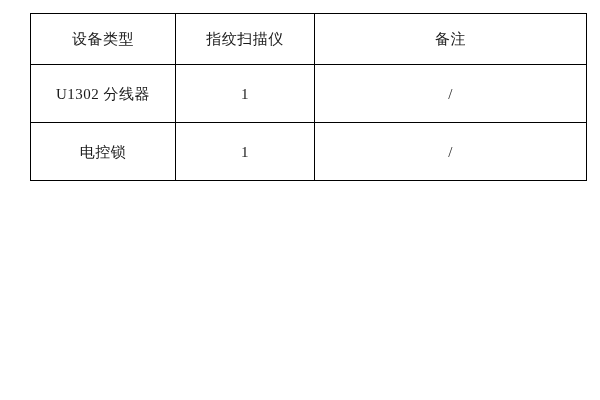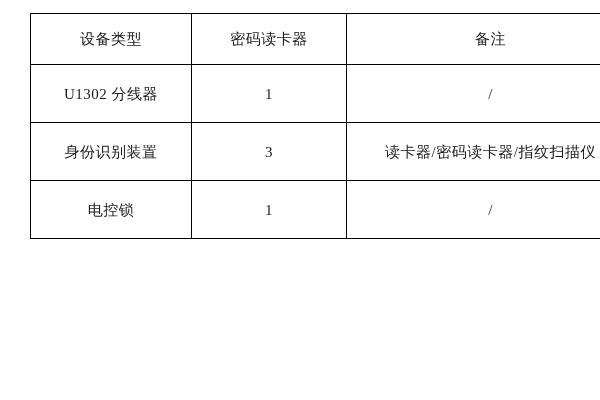--- a/index.html
+++ b/index.html
@@ -30,21 +30,21 @@
     border-collapse: collapse;
     width: 541px;
     table-layout: fixed;
   }
   table.spec-table td {
     border: 1px solid #000000;
     text-align: center;
     vertical-align: middle;
     font-size: 15px;
     font-family: "Liberation Serif", serif;
-    padding: 0 10px;
+    padding: 0 2px;
     line-height: 1.2;
     letter-spacing: 0.5px;
   }
   table.spec-table tr.header-row td {
     height: 50px;
     font-size: 15px;
   }
   table.spec-table tr.body-row td {
     height: 57px;
     text-align: center;
@@ -67,35 +67,30 @@
 </style>
 </head>
 <body>
 
 <div class="page">
   <div class="table-wrap">
     <table class="spec-table">
       <tbody>
         <tr class="header-row">
           <td class="col-type">设备类型</td>
-          <td class="col-qty">密码读卡器</td>
+          <td class="col-qty">指纹扫描仪</td>
           <td class="col-remark">备注</td>
         </tr>
 
         <tr class="body-row">
           <td class="col-type">U1302 分线器</td>
           <td class="col-qty cell-qty">1</td>
           <td class="col-remark cell-remark-slash">/</td>
         </tr>
 
-        <tr class="body-row">
-          <td class="col-type">身份识别装置</td>
-          <td class="col-qty cell-qty">3</td>
-          <td class="col-remark cell-remark-text">读卡器/密码读卡器/指纹扫描仪</td>
-        </tr>
 
 
         <tr class="body-row">
           <td class="col-type">电控锁</td>
           <td class="col-qty cell-qty">1</td>
           <td class="col-remark cell-remark-slash">/</td>
         </tr>
 
       </tbody>
     </table>

